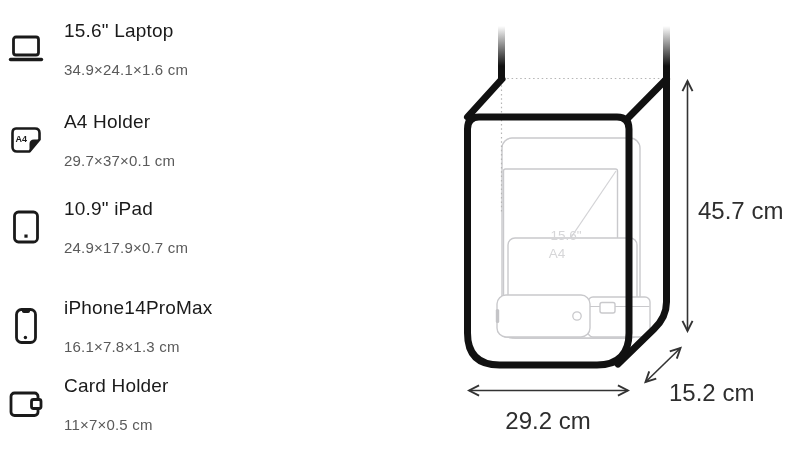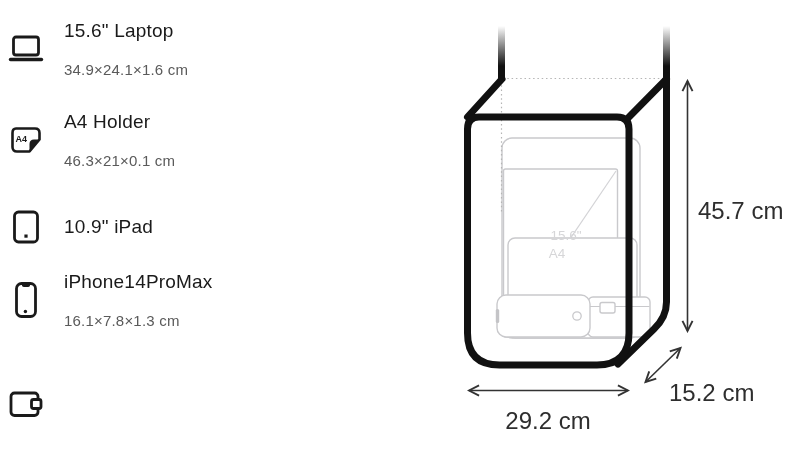--- a/index.html
+++ b/index.html
@@ -15,21 +15,21 @@
   .icon-box{
     width:48px;display:flex;justify-content:center;align-items:center;flex:0 0 48px;
   }
   .txt{margin-left:14px;}
   .title{
     font-size:19px;color:#1a1a1a;line-height:22px;letter-spacing:.2px;
   }
   .dims{
     font-size:15px;color:#5a5a5a;line-height:16px;margin-top:20px;letter-spacing:.2px;
   }
-  .r1{top:21px}.r2{top:112px}.r3{top:199px}.r4{top:272px}.r5{top:376px}
+  .r1{top:21px}.r2{top:112px}.r3{top:199px}.r4{top:298px}.r5{top:376px}
   svg text{font-family:"Liberation Sans", sans-serif;}
   .dimlabel{fill:#2e2e2e;font-size:24px;}
   .watermark{fill:#d6d6d8;font-size:13.5px;}
   .itemline{fill:#ffffff;stroke:#c9c9cc;stroke-width:1.4;}
   .frame{fill:none;stroke:#111111;stroke-width:7;stroke-linejoin:round;stroke-linecap:round;}
   .dotted{fill:none;stroke:#b5b5b5;stroke-width:1.2;stroke-dasharray:1.5 2.8;}
   .dimarrow{fill:none;stroke:#333333;stroke-width:1.6;}
 </style>
 </head>
 <body>
@@ -52,33 +52,34 @@
   <div class="item r2">
     <div class="icon-box">
       <svg width="36" height="30" viewBox="0 0 36 30">
         <path d="M8,3.5 H27 Q31.5,3.5 31.5,8 V14.5 L21.5,26.5 H9 Q4.5,26.5 4.5,22 V8 Q4.5,3.5 8,3.5 Z" fill="none" stroke="#1a1a1a" stroke-width="2.6" stroke-linejoin="round"></path>
         <path d="M31.5,14.5 L21.5,26.5 L21.5,19 Q21.5,14.5 26,14.5 Z" fill="#1a1a1a"></path>
         <text x="7.5" y="17" font-size="9" font-weight="bold" fill="#1a1a1a">A4</text>
       </svg>
     </div>
     <div class="txt">
       <div class="title">A4 Holder</div>
-      <div class="dims">46.3×21×0.1 cm</div>
+      <div class="dims">29.7×37×0.1 cm</div>
     </div>
   </div>
 
   <div class="item r3">
     <div class="icon-box">
       <svg width="28" height="34" viewBox="0 0 28 34">
         <rect x="2.5" y="2" width="23" height="30" rx="4" fill="none" stroke="#1a1a1a" stroke-width="2.8"></rect>
         <rect x="12.4" y="24.5" width="3.2" height="3.2" fill="#1a1a1a"></rect>
       </svg>
     </div>
     <div class="txt">
       <div class="title">10.9" iPad</div>
+      <div class="dims">24.9×17.9×0.7 cm</div>
     </div>
   </div>
 
   <div class="item r4">
     <div class="icon-box">
       <svg width="24" height="38" viewBox="0 0 24 38">
         <rect x="2.5" y="2.5" width="19" height="33" rx="5" fill="none" stroke="#1a1a1a" stroke-width="2.8"></rect>
         <rect x="8" y="2.5" width="8" height="3.6" rx="1.8" fill="#1a1a1a"></rect>
         <circle cx="11.4" cy="30.5" r="1.7" fill="#1a1a1a"></circle>
       </svg>
@@ -88,20 +89,24 @@
       <div class="dims">16.1×7.8×1.3 cm</div>
     </div>
   </div>
 
   <div class="item r5">
     <div class="icon-box">
       <svg width="34" height="30" viewBox="0 0 34 30">
         <rect x="2" y="4" width="27" height="22.5" rx="3.5" fill="none" stroke="#1a1a1a" stroke-width="2.8"></rect>
         <rect x="22.5" y="10.5" width="9.5" height="9" rx="2" fill="#ffffff" stroke="#1a1a1a" stroke-width="2.8"></rect>
       </svg>
+    </div>
+    <div class="txt">
+      <div class="title">Card Holder</div>
+      <div class="dims">11×7×0.5 cm</div>
     </div>
   </div>
 
 </div>
 
 <svg style="position:absolute;left:420px;top:0;" width="380" height="455" viewBox="420 0 380 455">
 
   <defs>
     <linearGradient id="strapFade" gradientUnits="userSpaceOnUse" x1="0" y1="26" x2="0" y2="66">
       <stop offset="0" stop-color="#111111" stop-opacity="0"></stop>

